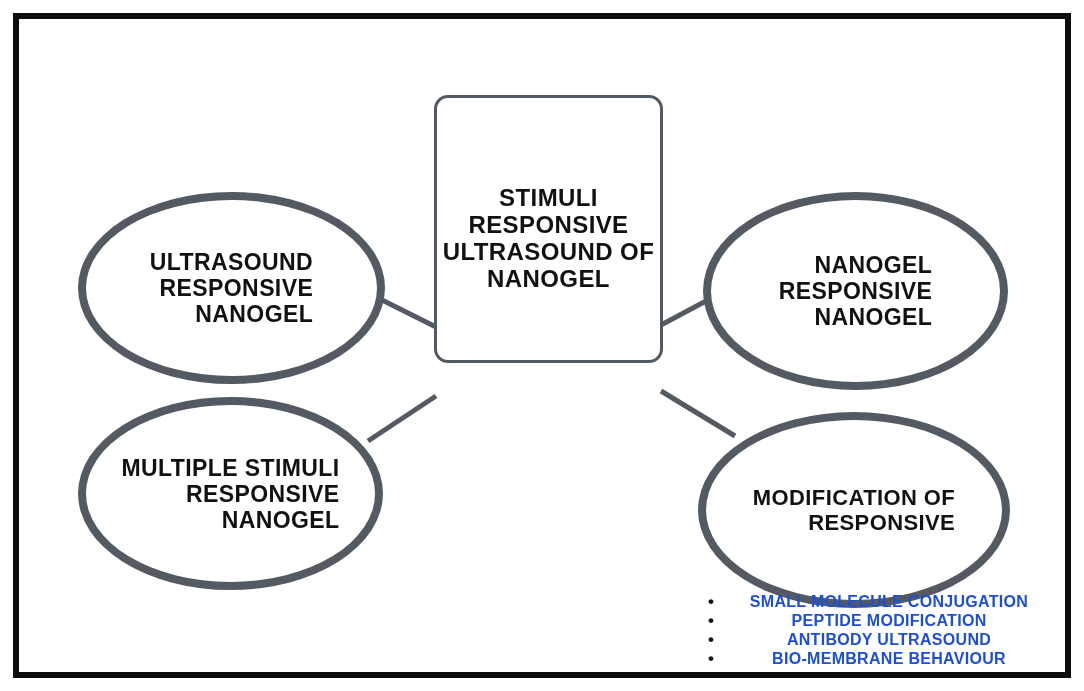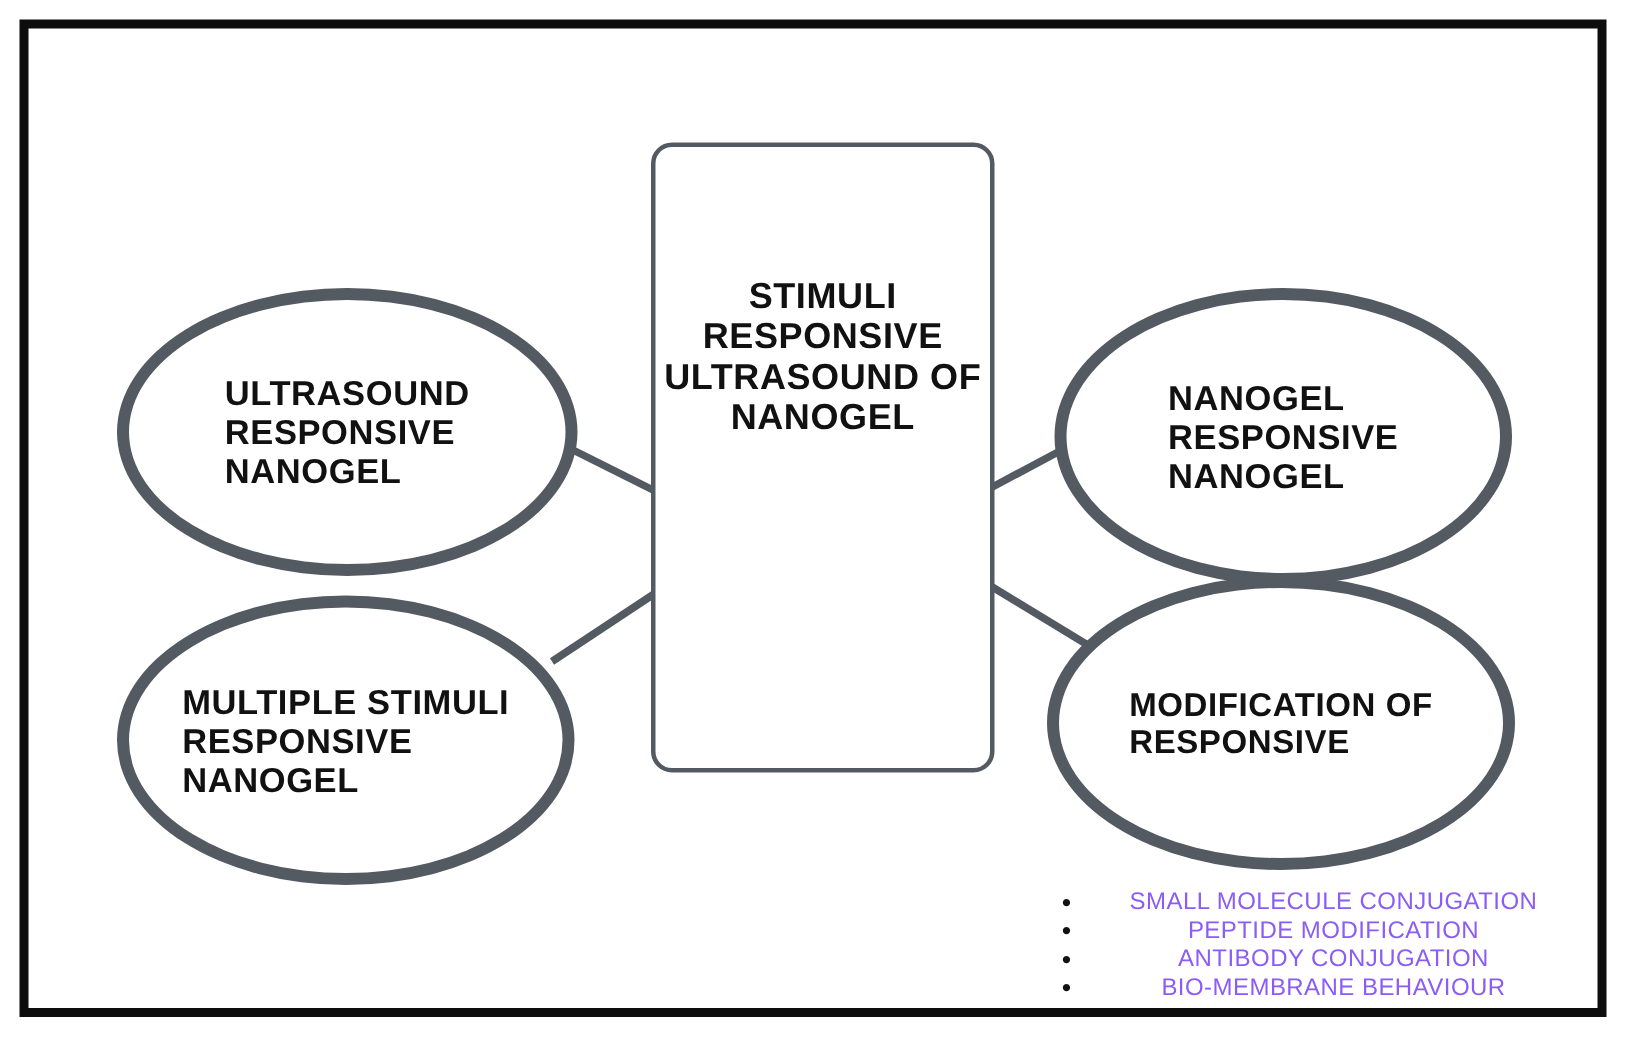--- a/index.html
+++ b/index.html
@@ -35,58 +35,58 @@
   }
   .node {
     position: absolute;
     box-sizing: border-box;
     background: #ffffff;
     border: 8px solid #545a62;
     border-radius: 50%;
     display: flex;
     align-items: center;
     justify-content: center;
-    text-align: left;
+    text-align: right;
     z-index: 2;
   }
   .node .label, #center-box .label {
     font-weight: 700;
     font-size: 23px;
     line-height: 26px;
     letter-spacing: 0.4px;
     color: #111111;
   }
   #node-modification .label {
     font-size: 22px;
     line-height: 25px;
   }
   #center-box {
     position: absolute;
     left: 434px;
     top: 95px;
     width: 229px;
-    height: 420px;
+    height: 268px;
     box-sizing: border-box;
     background: #ffffff;
     border: 3px solid #545a62;
     border-radius: 14px;
     display: flex;
     justify-content: center;
     text-align: center;
     z-index: 2;
   }
   #center-box .label {
     margin-top: 86px;
     font-size: 24px;
     line-height: 27px;
   }
   #node-ultrasound   { left: 78px;  top: 192px; width: 307px; height: 192px; }
   #node-multiple     { left: 78px;  top: 397px; width: 305px; height: 193px; }
   #node-magnetic     { left: 703px; top: 192px; width: 305px; height: 198px; }
-  #node-modification { left: 698px; top: 384px; width: 312px; height: 196px; }
+  #node-modification { left: 698px; top: 412px; width: 312px; height: 196px; }
   #bullet-list {
     position: absolute;
     left: 696px;
     top: 592px;
     width: 356px;
     z-index: 2;
   }
   .bullet-row {
     display: grid;
     grid-template-columns: 30px 1fr;
@@ -96,24 +96,24 @@
   .bullet-dot {
     text-align: center;
     font-size: 17px;
     font-weight: 700;
     line-height: 19px;
     color: #111111;
   }
   .bullet-text {
     text-align: center;
     font-size: 16px;
-    font-weight: 400;
+    font-weight: 700;
     line-height: 19px;
     letter-spacing: 0.3px;
-    color: #8b5cf6;
+    color: #1d4ed8;
     white-space: nowrap;
   }
 </style>
 </head>
 <body>
 
 <div id="canvas">
 
   <div id="frame"></div>
 
@@ -168,21 +168,21 @@
     <div class="bullet-row">
       <span class="bullet-dot">•</span>
       <span class="bullet-text">SMALL MOLECULE CONJUGATION</span>
     </div>
     <div class="bullet-row">
       <span class="bullet-dot">•</span>
       <span class="bullet-text">PEPTIDE MODIFICATION</span>
     </div>
     <div class="bullet-row">
       <span class="bullet-dot">•</span>
-      <span class="bullet-text">ANTIBODY CONJUGATION</span>
+      <span class="bullet-text">ANTIBODY ULTRASOUND</span>
     </div>
     <div class="bullet-row">
       <span class="bullet-dot">•</span>
       <span class="bullet-text">BIO-MEMBRANE BEHAVIOUR</span>
     </div>
   </div>
 
 </div>
 
 </body></html>

